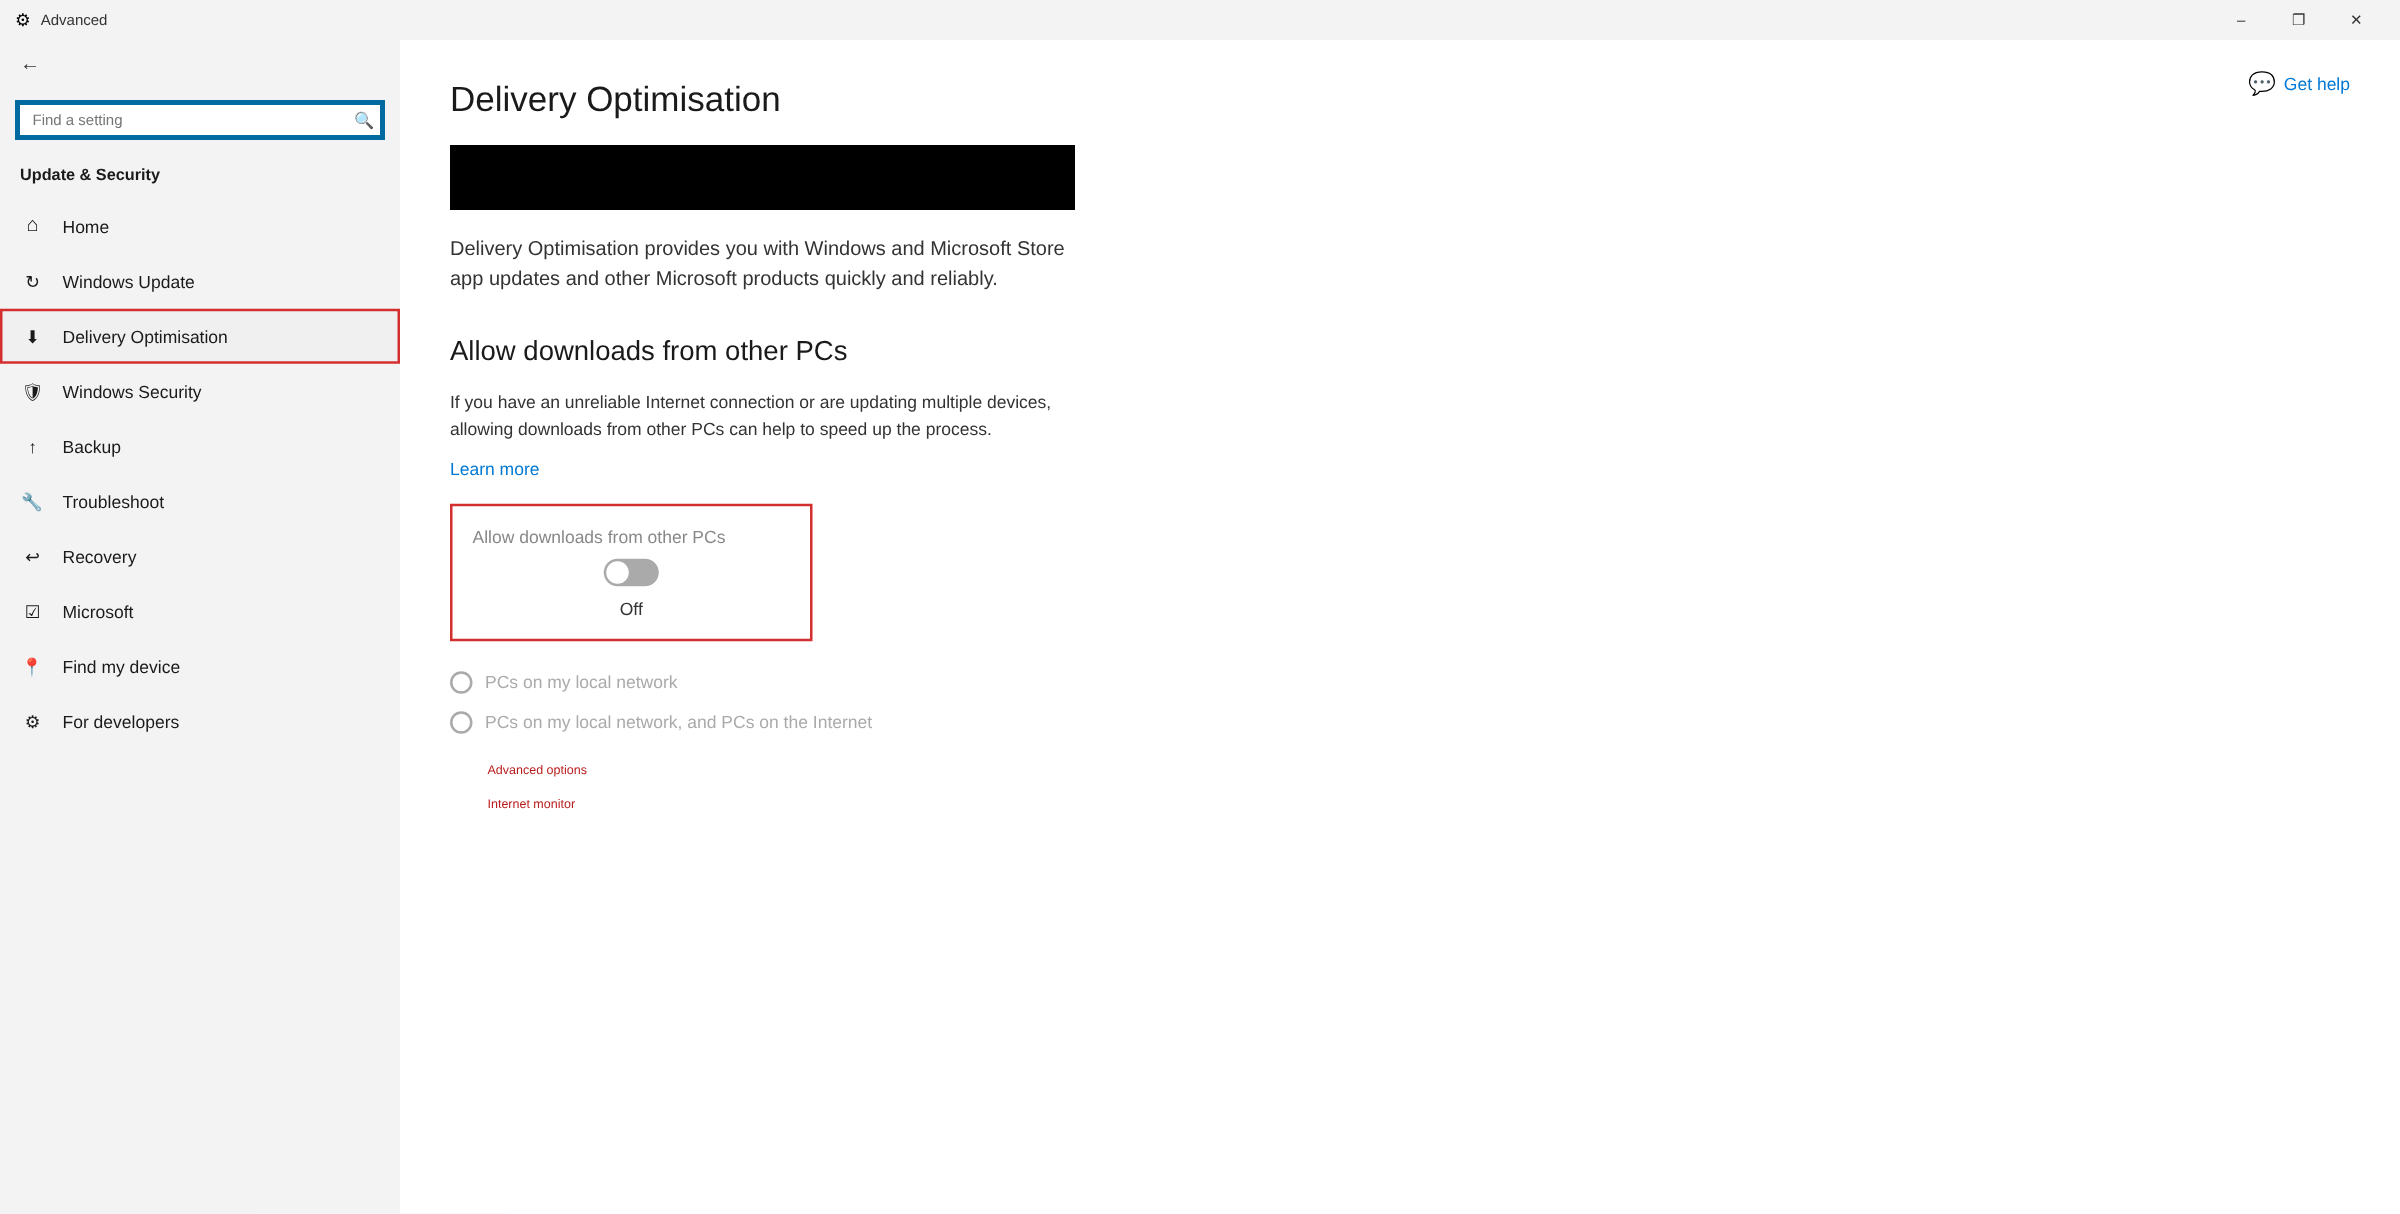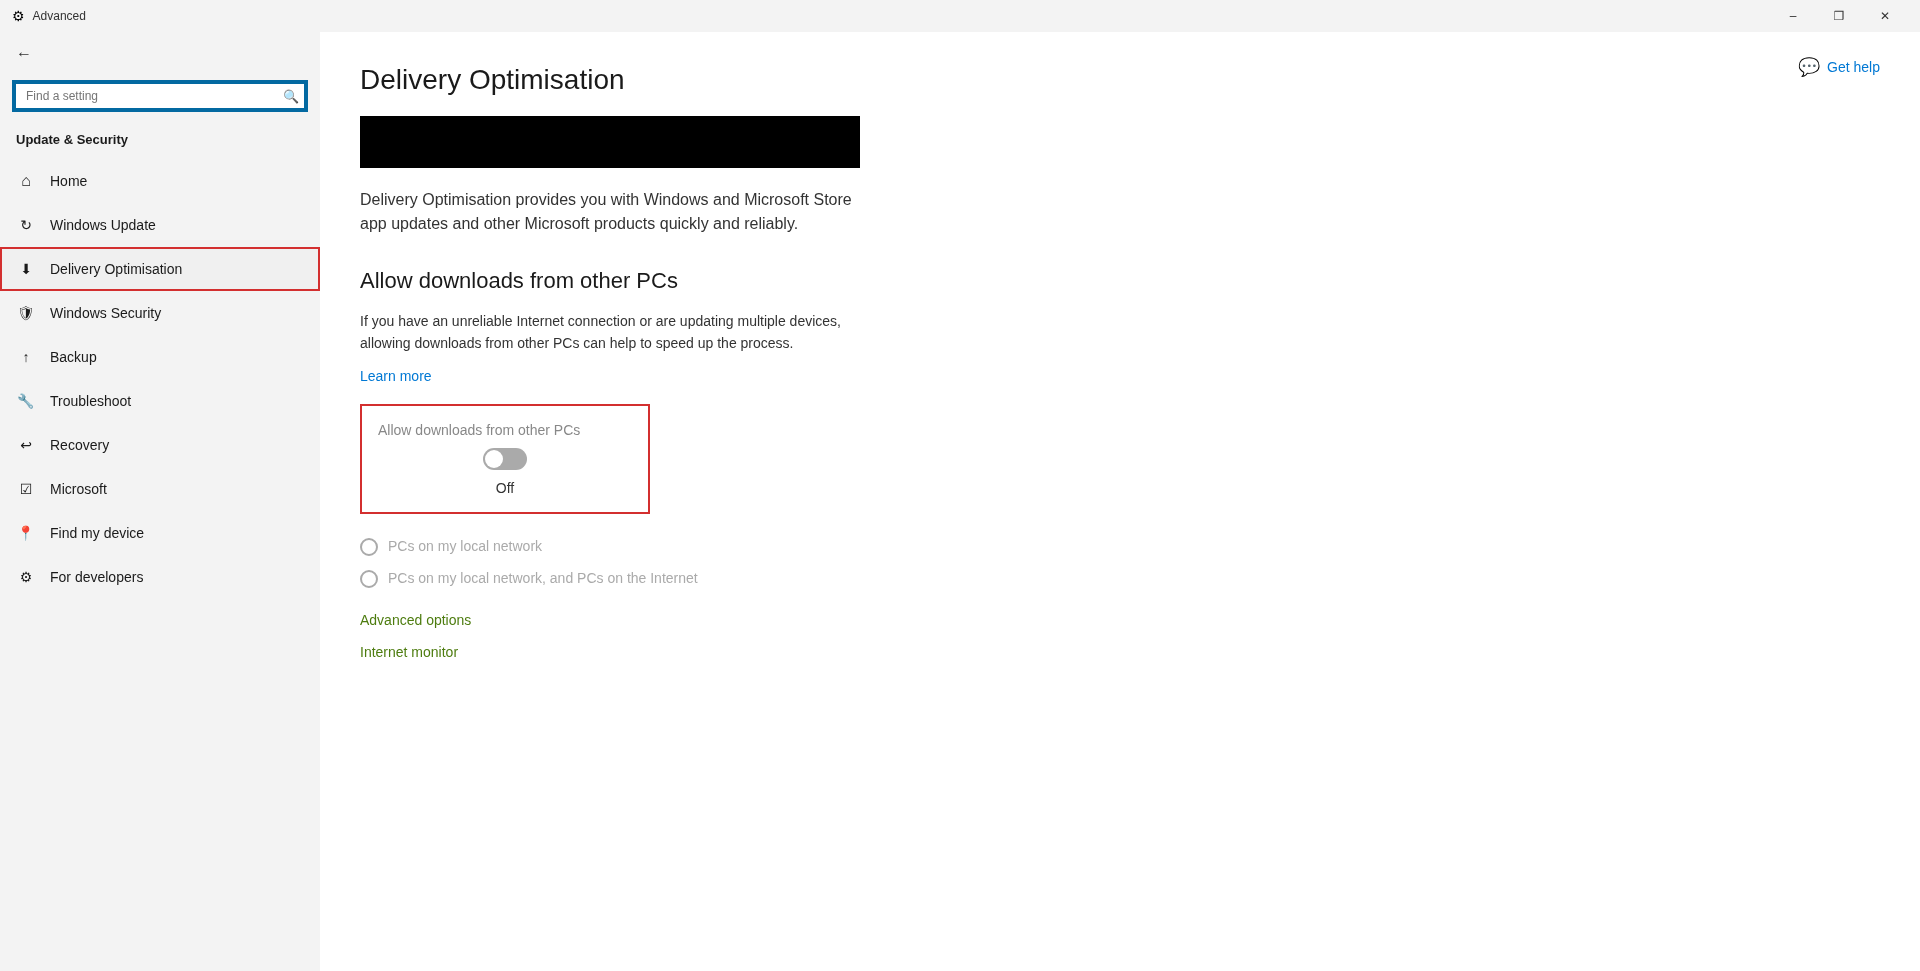--- a/index.html
+++ b/index.html
@@ -253,26 +253,27 @@
       border: 2px solid #aaa;
       background: white;
       flex-shrink: 0;
     }
     .radio-label {
       font-size: 14px;
       color: #aaa;
     }
 
     .link-item {
-      font-size: 14px;
-      color: #4d7c0f;
+      font-size: 10px;
+      color: #b91c1c;
       cursor: pointer;
       margin-bottom: 16px;
       text-decoration: none;
       display: block;
+      margin-left: 30px;
     }
 
     
     .get-help {
       position: absolute;
       top: 24px;
       right: 40px;
       display: flex;
       align-items: center;
       gap: 6px;

